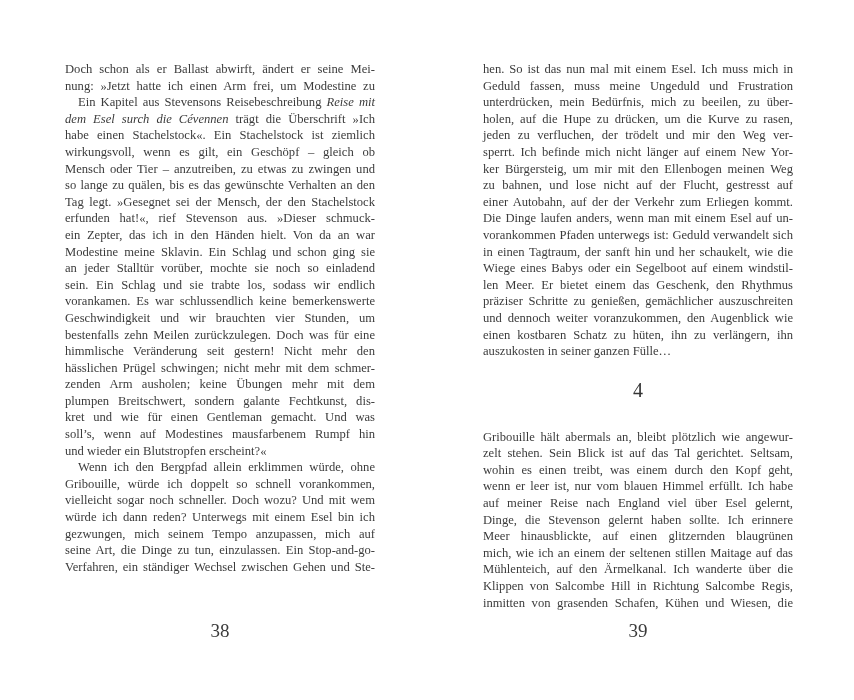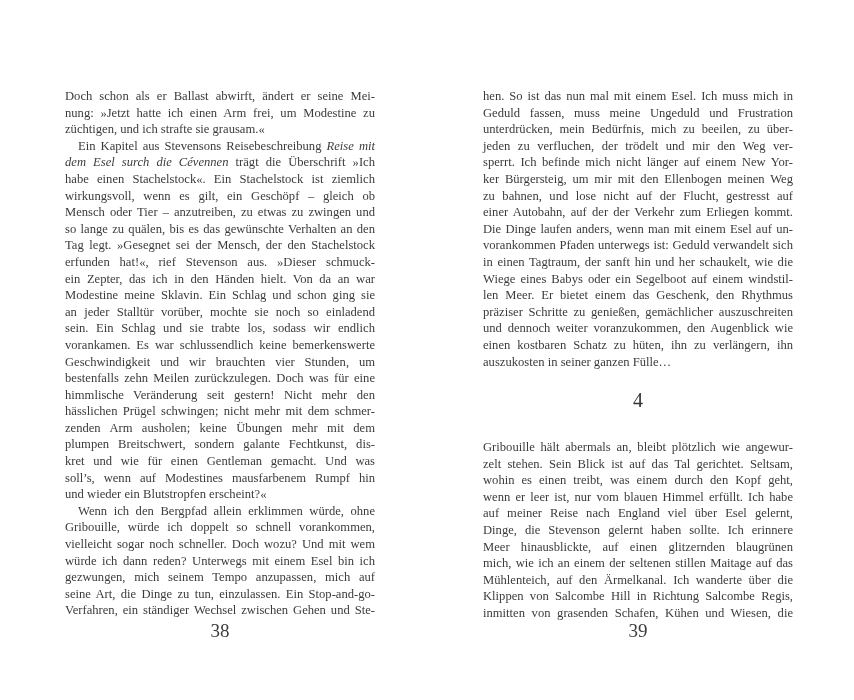--- a/index.html
+++ b/index.html
@@ -15,21 +15,20 @@
     position: absolute;
     top: 61px;
     width: 310px;
     height: 600px;
   }
   .page--left  { left: 65px; }
   .page--right { left: 483px; }
   .page-text {
     font-size: 12.6px;
     line-height: 16.6px;
-    margin-top: 27px;
   }
   .line {
     text-align: justify;
     text-align-last: justify;
     white-space: normal;
   }
   .line.end { text-align-last: left; }
   .line.indent { text-indent: 13px; }
   .line i { font-style: italic; }
   .chapter-heading {
@@ -52,21 +51,20 @@
 </style>
 </head>
 <body>
 
 <div>
 
   <section class="page page--left">
     <div class="page-text">
         <div class="line"><span>Doch schon als er Ballast abwirft, ändert er seine Mei-</span></div>
         <div class="line"><span>nung: »Jetzt hatte ich einen Arm frei, um Modestine zu</span></div>
-        <div class="line end"><span>züchtigen, und ich strafte sie grausam.«</span></div>
         <div class="line indent"><span>Ein Kapitel aus Stevensons Reisebeschreibung </span><i>Reise mit</i></div>
         <div class="line"><i>dem Esel surch die Cévennen</i><span> trägt die Überschrift »Ich</span></div>
         <div class="line"><span>habe einen Stachelstock«. Ein Stachelstock ist ziemlich</span></div>
         <div class="line"><span>wirkungsvoll, wenn es gilt, ein Geschöpf – gleich ob</span></div>
         <div class="line"><span>Mensch oder Tier – anzutreiben, zu etwas zu zwingen und</span></div>
         <div class="line"><span>so lange zu quälen, bis es das gewünschte Verhalten an den</span></div>
         <div class="line"><span>Tag legt. »Gesegnet sei der Mensch, der den Stachelstock</span></div>
         <div class="line"><span>erfunden hat!«, rief Stevenson aus. »Dieser schmuck-</span></div>
         <div class="line"><span>ein Zepter, das ich in den Händen hielt. Von da an war</span></div>
         <div class="line"><span>Modestine meine Sklavin. Ein Schlag und schon ging sie</span></div>
@@ -91,20 +89,21 @@
         <div class="line"><span>Verfahren, ein ständiger Wechsel zwischen Gehen und Ste-</span></div>
       </div>
     <div class="page-number">38</div>
   </section>
 
   <section class="page page--right">
     <div class="page-text">
         <div class="line"><span>hen. So ist das nun mal mit einem Esel. Ich muss mich in</span></div>
         <div class="line"><span>Geduld fassen, muss meine Ungeduld und Frustration</span></div>
         <div class="line"><span>unterdrücken, mein Bedürfnis, mich zu beeilen, zu über-</span></div>
+        <div class="line"><span>holen, auf die Hupe zu drücken, um die Kurve zu rasen,</span></div>
         <div class="line"><span>jeden zu verfluchen, der trödelt und mir den Weg ver-</span></div>
         <div class="line"><span>sperrt. Ich befinde mich nicht länger auf einem New Yor-</span></div>
         <div class="line"><span>ker Bürgersteig, um mir mit den Ellenbogen meinen Weg</span></div>
         <div class="line"><span>zu bahnen, und lose nicht auf der Flucht, gestresst auf</span></div>
         <div class="line"><span>einer Autobahn, auf der der Verkehr zum Erliegen kommt.</span></div>
         <div class="line"><span>Die Dinge laufen anders, wenn man mit einem Esel auf un-</span></div>
         <div class="line"><span>vorankommen Pfaden unterwegs ist: Geduld verwandelt sich</span></div>
         <div class="line"><span>in einen Tagtraum, der sanft hin und her schaukelt, wie die</span></div>
         <div class="line"><span>Wiege eines Babys oder ein Segelboot auf einem windstil-</span></div>
         <div class="line"><span>len Meer. Er bietet einem das Geschenk, den Rhythmus</span></div>

